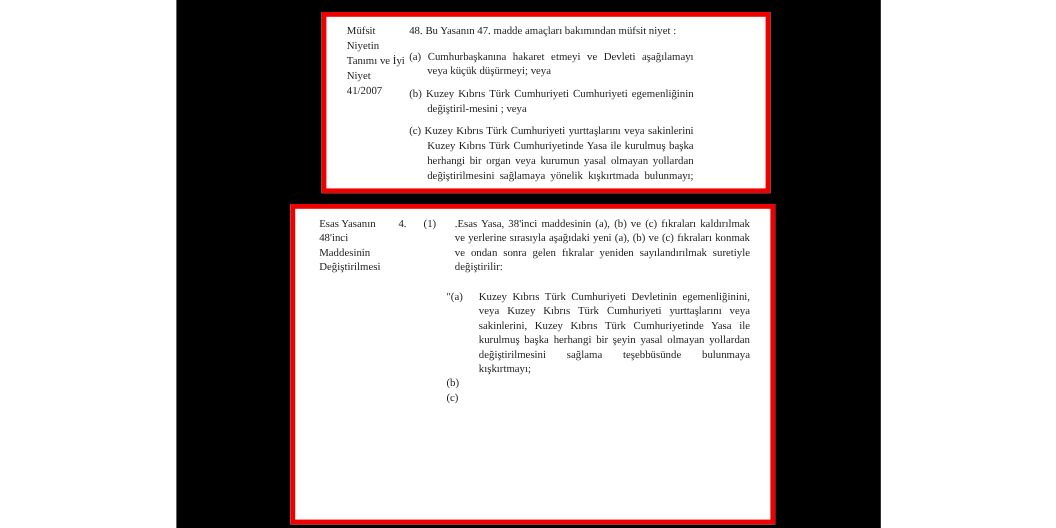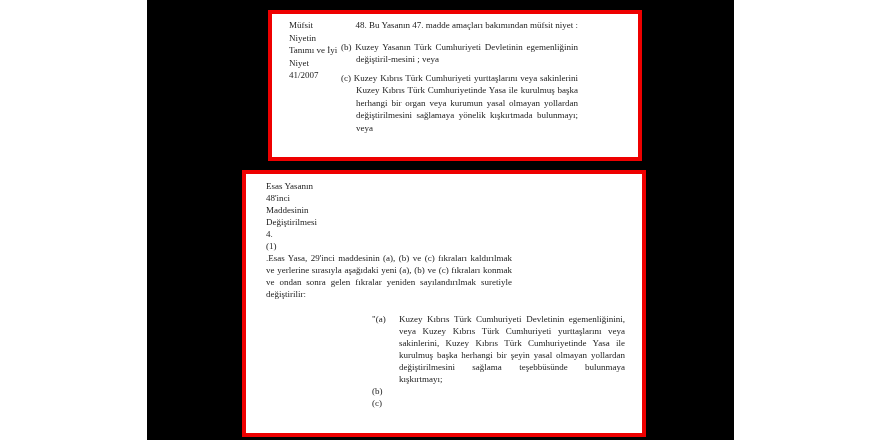--- a/index.html
+++ b/index.html
@@ -52,41 +52,39 @@
   .b1-side {
     width: 52px;
     flex: none;
   }
   .b1-main {
     width: 237px;
     flex: none;
   }
   .b1-heading {
     margin: 0 0 9px 0;
-    text-align: right;
   }
   .b1-item {
     margin: 6px 0 0 0;
     padding-left: 15px;
     text-indent: -15px;
     text-align: justify;
   }
   .box2 {
     left: 242px;
     top: 170px;
     width: 404px;
     height: 267px;
     line-height: 12px;
   }
   .box2-inner {
     padding: 6px 13px 0 20px;
   }
   .b2-row {
     display: flex;
-    flex-direction: column;
   }
   .b2-side {
     width: 66px;
     flex: none;
   }
   .b2-num {
     width: 21px;
     flex: none;
   }
   .b2-clause-no {
@@ -124,41 +122,45 @@
 
   <section class="hlbox box1">
     <div class="box1-inner">
       <div class="b1-side sidenote">Müfsit Niyetin
 Tanımı ve İyi
 Niyet
 41/2007</div>
       <div class="b1-main">
         <p class="b1-heading">48. Bu Yasanın 47. madde amaçları bakımından müfsit niyet :</p>
         <p class="b1-item">
+          <span>(a)</span>
+          <span>Cumhurbaşkanına hakaret etmeyi ve Devleti aşağılamayı veya küçük düşürmeyi; veya</span>
+        </p>
+        <p class="b1-item">
           <span>(b)</span>
-          <span>Kuzey Yasanın Türk Cumhuriyeti Devletinin egemenliğinin değiştiril-mesini ; veya</span>
+          <span>Kuzey Kıbrıs Türk Cumhuriyeti Cumhuriyeti egemenliğinin değiştiril-mesini ; veya</span>
         </p>
         <p class="b1-item">
           <span>(c)</span>
           <span>Kuzey Kıbrıs Türk Cumhuriyeti yurttaşlarını veya sakinlerini Kuzey Kıbrıs Türk Cumhuriyetinde Yasa ile kurulmuş başka herhangi bir organ veya kurumun yasal olmayan yollardan değiştirilmesini sağlamaya yönelik kışkırtmada bulunmayı; veya</span>
         </p>
       </div>
     </div>
   </section>
 
   <section class="hlbox box2">
     <div class="box2-inner">
       <div class="b2-row">
         <div class="b2-side sidenote">Esas Yasanın
 48'inci
 Maddesinin
 Değiştirilmesi</div>
         <div class="b2-num">4.</div>
         <div class="b2-clause-no">(1)</div>
-        <p class="b2-para">.Esas Yasa, 29'inci maddesinin (a), (b) ve (c) fıkraları kaldırılmak ve yerlerine sırasıyla aşağıdaki yeni (a), (b) ve (c) fıkraları konmak ve ondan sonra gelen fıkralar yeniden sayılandırılmak suretiyle değiştirilir:</p>
+        <p class="b2-para">.Esas Yasa, 38'inci maddesinin (a), (b) ve (c) fıkraları kaldırılmak ve yerlerine sırasıyla aşağıdaki yeni (a), (b) ve (c) fıkraları konmak ve ondan sonra gelen fıkralar yeniden sayılandırılmak suretiyle değiştirilir:</p>
       </div>
       <div class="b2-items">
         <div class="b2-item">
           <span class="b2-item-label">"(a)</span>
           <div class="b2-item-text">Kuzey Kıbrıs Türk Cumhuriyeti Devletinin egemenliğinini, veya Kuzey Kıbrıs Türk Cumhuriyeti yurttaşlarını veya sakinlerini, Kuzey Kıbrıs Türk Cumhuriyetinde Yasa ile kurulmuş başka herhangi bir şeyin yasal olmayan yollardan değiştirilmesini sağlama teşebbüsünde bulunmaya kışkırtmayı;</div>
         </div>
         <div class="b2-item">
           <span class="b2-item-label">(b)</span>
         </div>
         <div class="b2-item">

